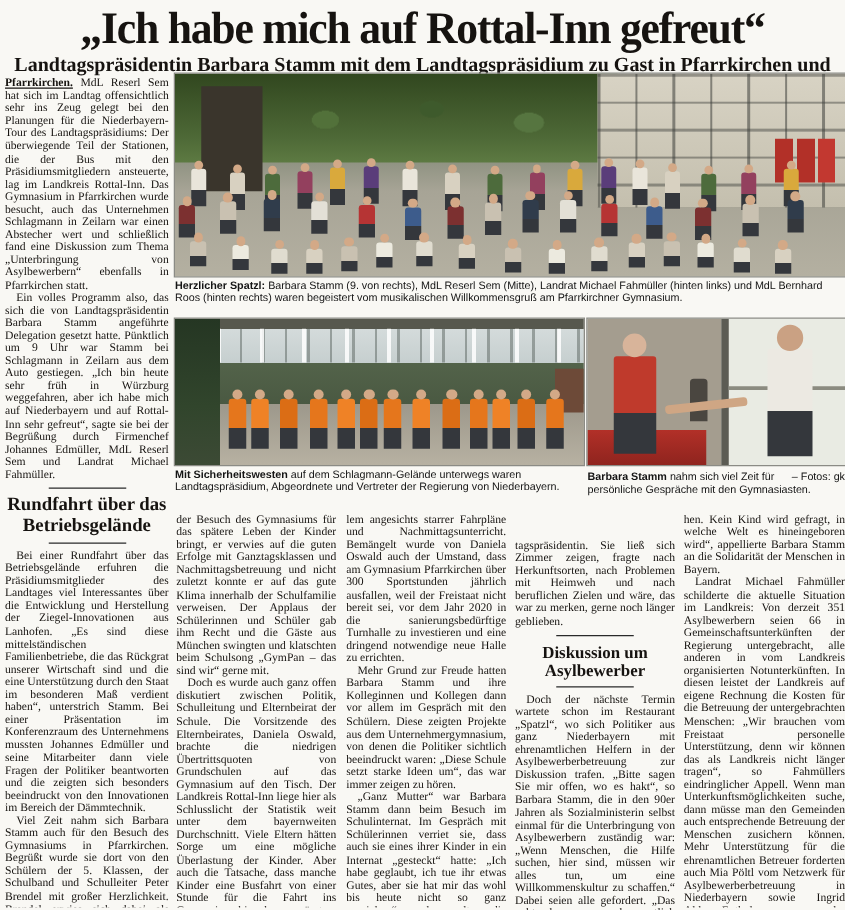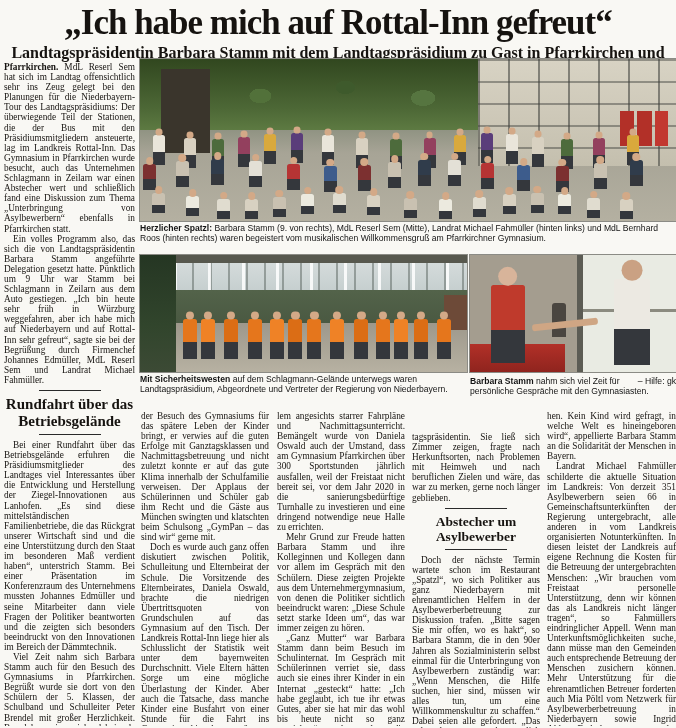--- a/index.html
+++ b/index.html
@@ -8,21 +8,21 @@
   
   .masthead{position:absolute;left:0;top:0;width:676px;text-align:center;}
   .headline{font-size:36px;font-weight:700;letter-spacing:-1px;line-height:42px;margin:1px 0 0 0;
             transform:scaleX(.97);transform-origin:center;white-space:nowrap;}
   .subheadline{font-size:16px;font-weight:700;line-height:17px;margin-top:1px;}
   
   .col{position:absolute;font-size:9.3px;line-height:10.1px;text-align:justify;
        hyphens:auto;-webkit-hyphens:auto;overflow:hidden;}
   .col p{margin:0;text-indent:9px;}
   .col p.cont{text-indent:0;}
-  .lead-bold{font-weight:700;}
+  .lead-bold{font-weight:700;text-decoration:underline;}
   .rule{width:62px;border:0;border-top:1px solid #2a2a2a;margin:5px auto 5px auto;}
   .subhead1{font-size:15px;font-weight:700;line-height:16.5px;text-align:center;text-indent:0 !important;margin:2px 0;}
   .subhead2{font-size:13.5px;font-weight:600;line-height:15px;text-align:center;text-indent:0 !important;margin:2px 0;}
   
   .caption{position:absolute;font-family:"Liberation Sans",sans-serif;font-size:8.6px;
            line-height:9.9px;color:#141414;text-align:left;}
   .caption .cap-lead{font-weight:700;}
   .credit{float:right;}
   
   .photo{position:absolute;overflow:hidden;outline:1px solid #8b8b85;background:#9a9a8e;}
@@ -169,39 +169,39 @@
     <div class="p3-base"></div>
     <div class="p3-frame"></div>
     <div class="p3-frame2"></div>
     <div class="p3-bgfig"></div>
     <div class="p3-table"></div>
     <div class="p3-arm"></div>
   <div class="person" style="left: 10%; bottom: 8%; width: 34px; height: 78px; --shirt: #bf3a2c; --skin: #d8b49a;"></div>
       <div class="person" style="left: 70%; bottom: 6%; width: 36px; height: 86px; --shirt: #ece9e2; --skin: #caa183;"></div>
     </div>
   <div class="caption" style="left:470px;top:377px;width:206px;height:22px;">
-    <span class="credit">– Hilfe: gk</span>
+    <span class="credit">– Fotos: gk</span>
     <span class="cap-lead">Barbara Stamm</span><span> nahm sich viel Zeit für persönliche Gespräche mit den Gymnasiasten.</span>
   </div>
 
   <div class="col" style="left:141px;top:411px;width:128px;height:315px;">
     <p class="cont">der Besuch des Gymnasiums für das spätere Leben der Kinder bringt, er verwies auf die guten Erfolge mit Ganztagsklassen und Nachmittagsbetreuung und nicht zuletzt konnte er auf das gute Klima innerhalb der Schulfamilie verweisen. Der Applaus der Schülerinnen und Schüler gab ihm Recht und die Gäste aus München swingten und klatschten beim Schulsong „GymPan – das sind wir“ gerne mit.</p>
     <p>Doch es wurde auch ganz offen diskutiert zwischen Politik, Schulleitung und Elternbeirat der Schule. Die Vorsitzende des Elternbeirates, Daniela Oswald, brachte die niedrigen Übertrittsquoten von Grundschulen auf das Gymnasium auf den Tisch. Der Landkreis Rottal-Inn liege hier als Schlusslicht der Statistik weit unter dem bayernweiten Durchschnitt. Viele Eltern hätten Sorge um eine mögliche Überlastung der Kinder. Aber auch die Tatsache, dass manche Kinder eine Busfahrt von einer Stunde für die Fahrt ins Gymnasium hinnehmen müssten, sei für einen möglichen Übertritt nicht gerade förderlich, vor al-</p>
   </div>
 
   <div class="col" style="left:277px;top:411px;width:128px;height:315px;">
     <p class="cont">lem angesichts starrer Fahrpläne und Nachmittagsunterricht. Bemängelt wurde von Daniela Oswald auch der Umstand, dass am Gymnasium Pfarrkirchen über 300 Sportstunden jährlich ausfallen, weil der Freistaat nicht bereit sei, vor dem Jahr 2020 in die sanierungsbedürftige Turnhalle zu investieren und eine dringend notwendige neue Halle zu errichten.</p>
     <p>Mehr Grund zur Freude hatten Barbara Stamm und ihre Kolleginnen und Kollegen dann vor allem im Gespräch mit den Schülern. Diese zeigten Projekte aus dem Unternehmergymnasium, von denen die Politiker sichtlich beeindruckt waren: „Diese Schule setzt starke Ideen um“, das war immer zeigen zu hören.</p>
     <p>„Ganz Mutter“ war Barbara Stamm dann beim Besuch im Schulinternat. Im Gespräch mit Schülerinnen verriet sie, dass auch sie eines ihrer Kinder in ein Internat „gesteckt“ hatte: „Ich habe geglaubt, ich tue ihr etwas Gutes, aber sie hat mir das wohl bis heute nicht so ganz verziehen“, schmunzelte die Land-</p>
   </div>
 
   <div class="col" style="left:412px;top:432px;width:128px;height:315px;">
     <p class="cont">tagspräsidentin. Sie ließ sich Zimmer zeigen, fragte nach Herkunftsorten, nach Problemen mit Heimweh und nach beruflichen Zielen und wäre, das war zu merken, gerne noch länger geblieben.</p>
     <hr class="rule">
-    <p class="subhead2">Abstecher um Asylbewerber</p>
+    <p class="subhead2">Diskussion um Asylbewerber</p>
     <hr class="rule">
     <p>Doch der nächste Termin wartete schon im Restaurant „Spatzl“, wo sich Politiker aus ganz Niederbayern mit ehrenamtlichen Helfern in der Asylbewerberbetreuung zur Diskussion trafen. „Bitte sagen Sie mir offen, wo es hakt“, so Barbara Stamm, die in den 90er Jahren als Sozialministerin selbst einmal für die Unterbringung von Asylbewerbern zuständig war: „Wenn Menschen, die Hilfe suchen, hier sind, müssen wir alles tun, um eine Willkommenskultur zu schaffen.“ Dabei seien alle gefordert. „Das geht ohne unsere ehrenamtlich Engagierten nicht. Wir müssen dabei als Zivilgesellschaft zusammenste-</p>
   </div>
 
   <div class="col" style="left:547px;top:411px;width:129px;height:315px;">
     <p class="cont">hen. Kein Kind wird gefragt, in welche Welt es hineingeboren wird“, appellierte Barbara Stamm an die Solidarität der Menschen in Bayern.</p>
     <p><span>Landrat Michael Fahmüller schilderte die aktuelle Situation im Landkreis: Von derzeit 351 Asylbewerbern seien 66 in Gemeinschaftsunterkünften der Regierung untergebracht, alle anderen in vom Landkreis organisierten Notunterkünften. In diesen leistet der Landkreis auf eigene Rechnung die Kosten für die Betreuung der untergebrachten Menschen: „Wir brauchen vom Freistaat personelle Unterstützung, denn wir können das als Landkreis nicht länger tragen“, so Fahmüllers eindringlicher Appell. Wenn man Unterkunftsmöglichkeiten suche, dann müsse man den Gemeinden auch entsprechende Betreuung der Menschen zusichern können. Mehr Unterstützung für die ehrenamtlichen Betreuer forderten auch Mia Pöltl vom Netzwerk für Asylbewerberbetreuung in Niederbayern sowie Ingrid Aldozo-Entholzner von der Kreiscaritas.</span></p>
   </div>
 
 </div>

